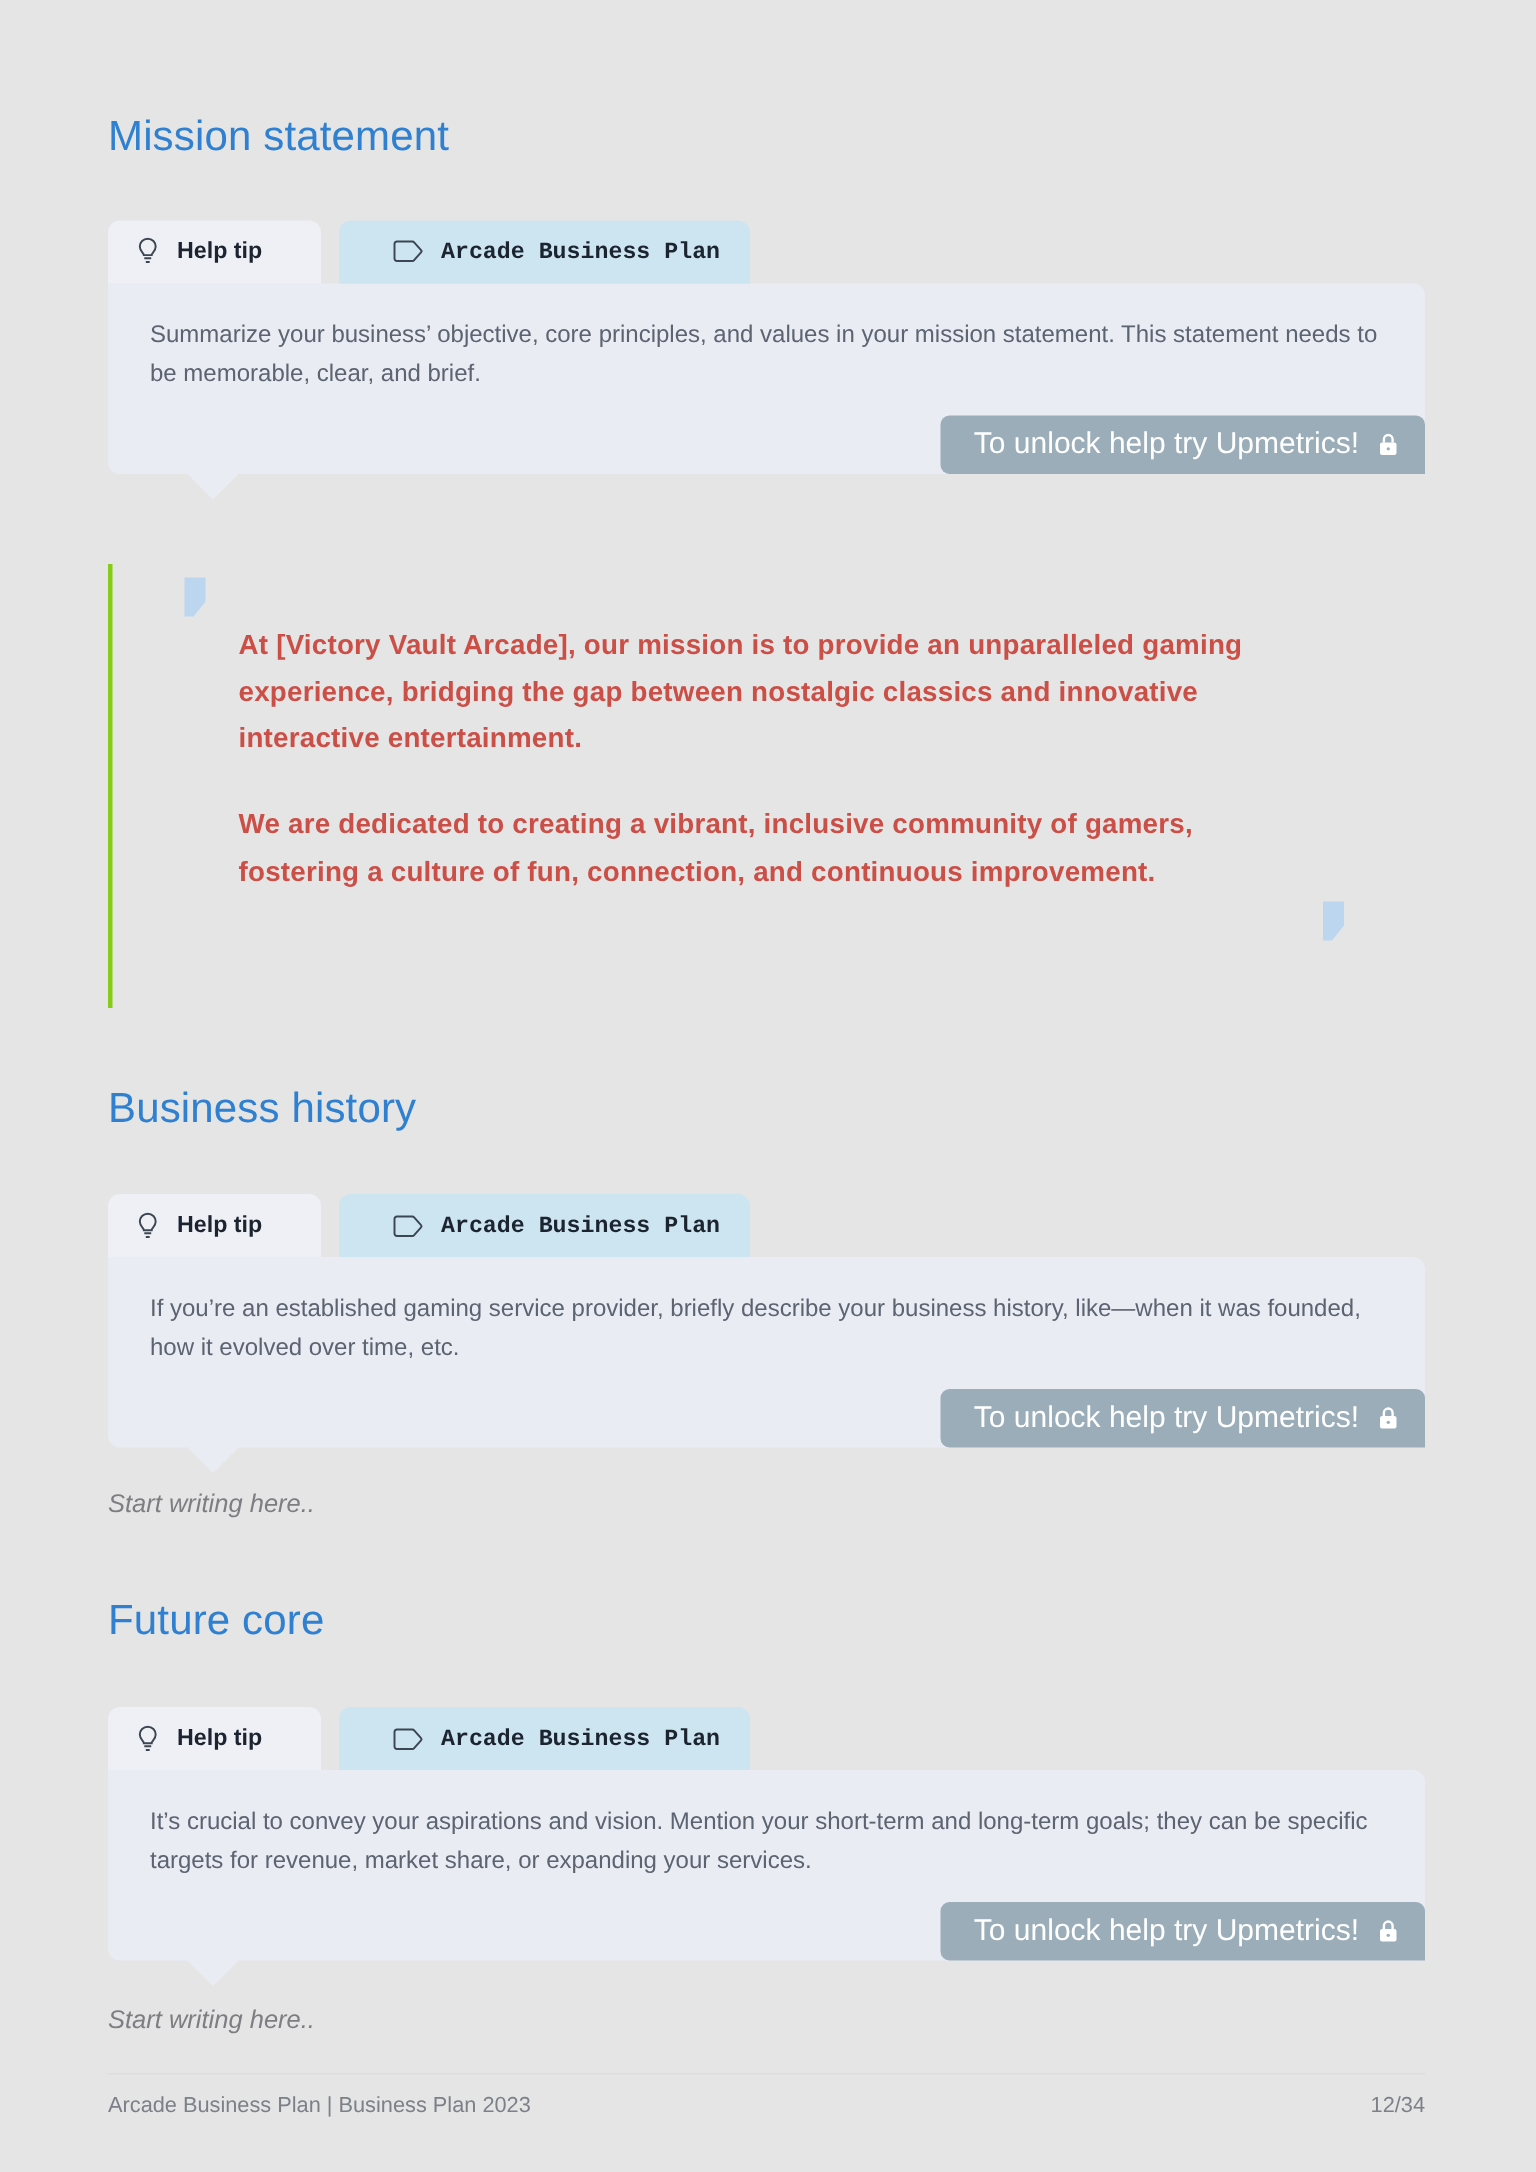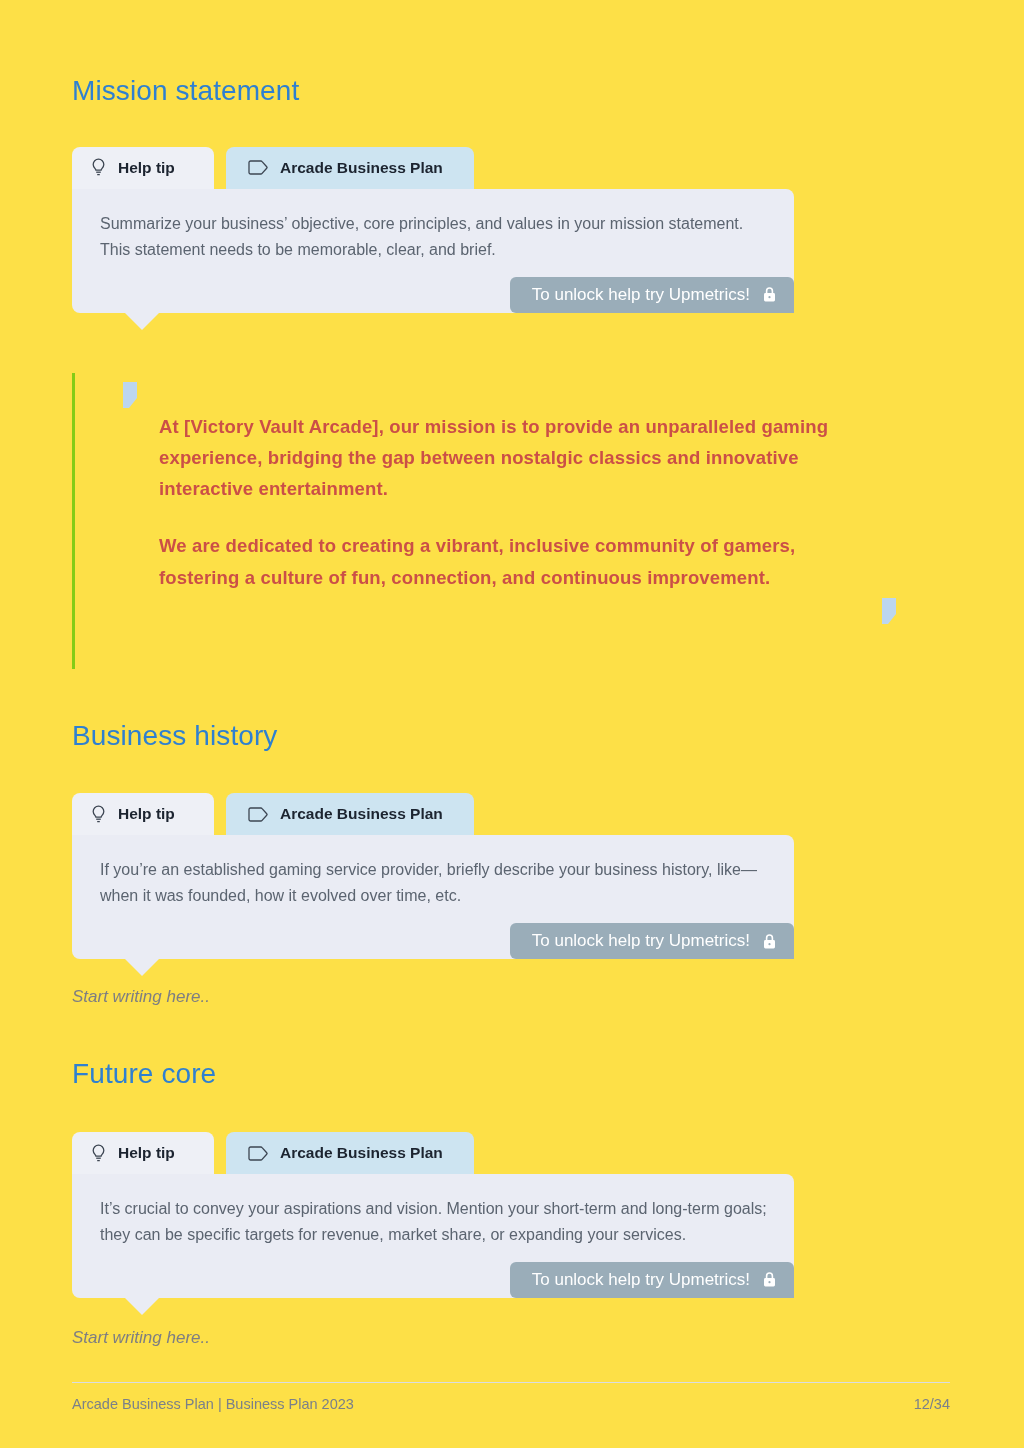--- a/index.html
+++ b/index.html
@@ -8,21 +8,21 @@
     width: 1024px;
     height: 1448px;
     background: #ffffff;
     font-family: "Liberation Sans", sans-serif;
   }
 
   .page {
     position: relative;
     width: 1024px;
     height: 1448px;
-    background: #fde047;
+    background: #e5e5e5;
     overflow: hidden;
   }
 
   .content {
     position: absolute;
     left: 72px;
     top: 0;
     width: 878px;
   }
 
@@ -31,21 +31,21 @@
     color: #2f80d0;
     font-size: 28px;
     font-weight: 400;
     letter-spacing: 0.1px;
     line-height: 1.1;
   }
 
   
   .helptip {
     position: relative;
-    width: 722px;
+    width: 878px;
   }
 
   .helptip-tabs {
     display: flex;
     align-items: flex-end;
     gap: 12px;
     position: relative;
     z-index: 2;
   }
 
@@ -63,21 +63,22 @@
   }
 
   .tab-help {
     background: #eef0f6;
     min-width: 142px;
   }
 
   .tab-plan {
     background: #cde4f1;
     min-width: 248px;
-    padding-left: 22px;
+    padding-left: 36px;
+    font-family: Liberation Mono, monospace;
   }
 
   .tab-icon { display: flex; align-items: center; justify-content: center; }
 
   .helptip-body {
     position: relative;
     background: #eaecf4;
     border-radius: 0 8px 8px 8px;
     padding: 22px 24px 0 28px;
     min-height: 112px;
@@ -97,21 +98,21 @@
     margin-top: 14px;
     padding-bottom: 0;
   }
 
   .unlock-badge {
     display: flex;
     align-items: center;
     gap: 12px;
     background: #9aadb9;
     color: #ffffff;
-    font-size: 17px;
+    font-size: 20px;
     padding: 8px 17px 8px 22px;
     border-radius: 6px 6px 0 6px;
     white-space: nowrap;
     position: relative;
     right: -24px;
     margin-left: 14px;
   }
 
   .tail {
     position: absolute;

